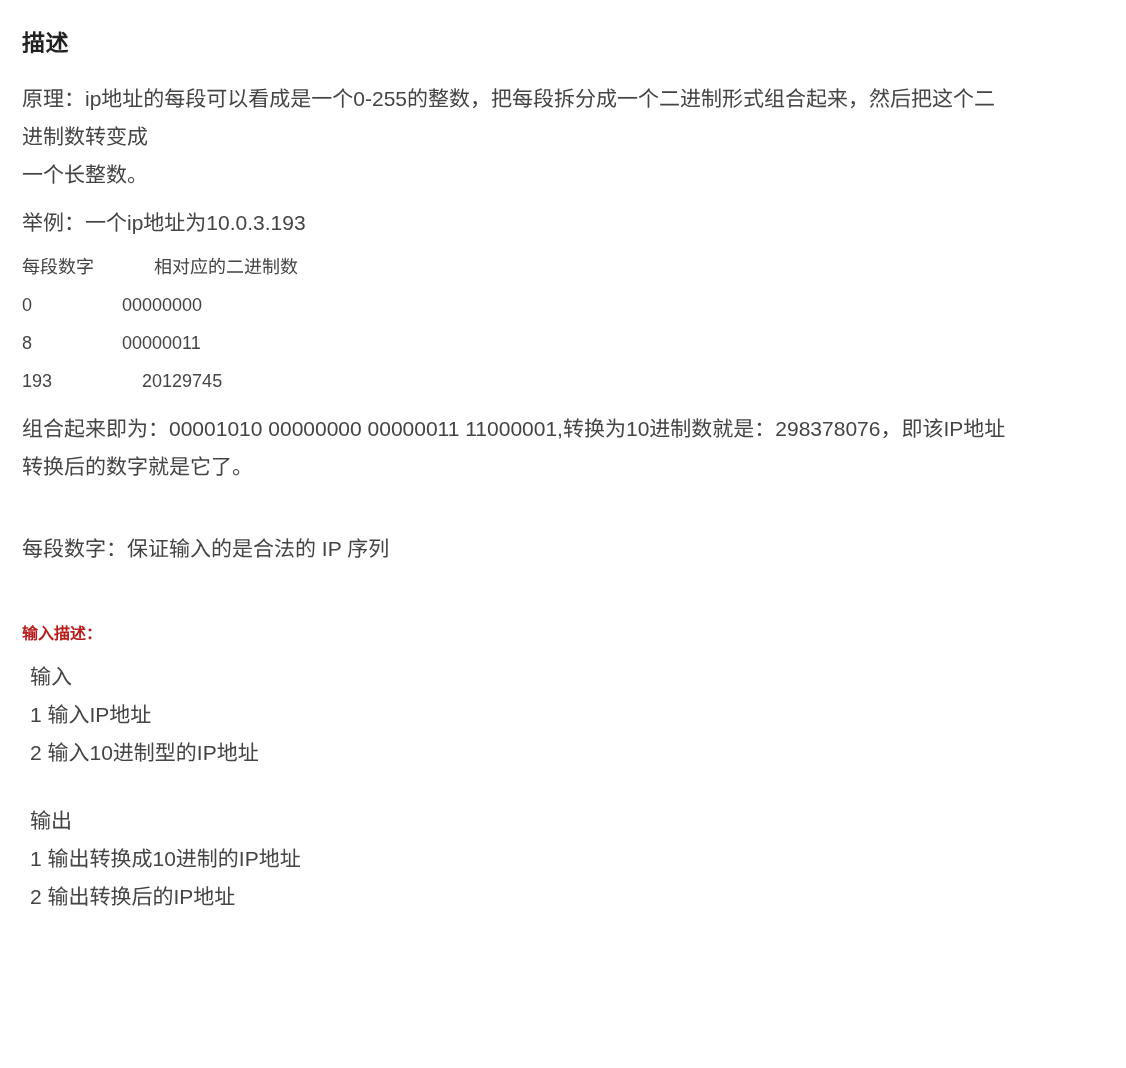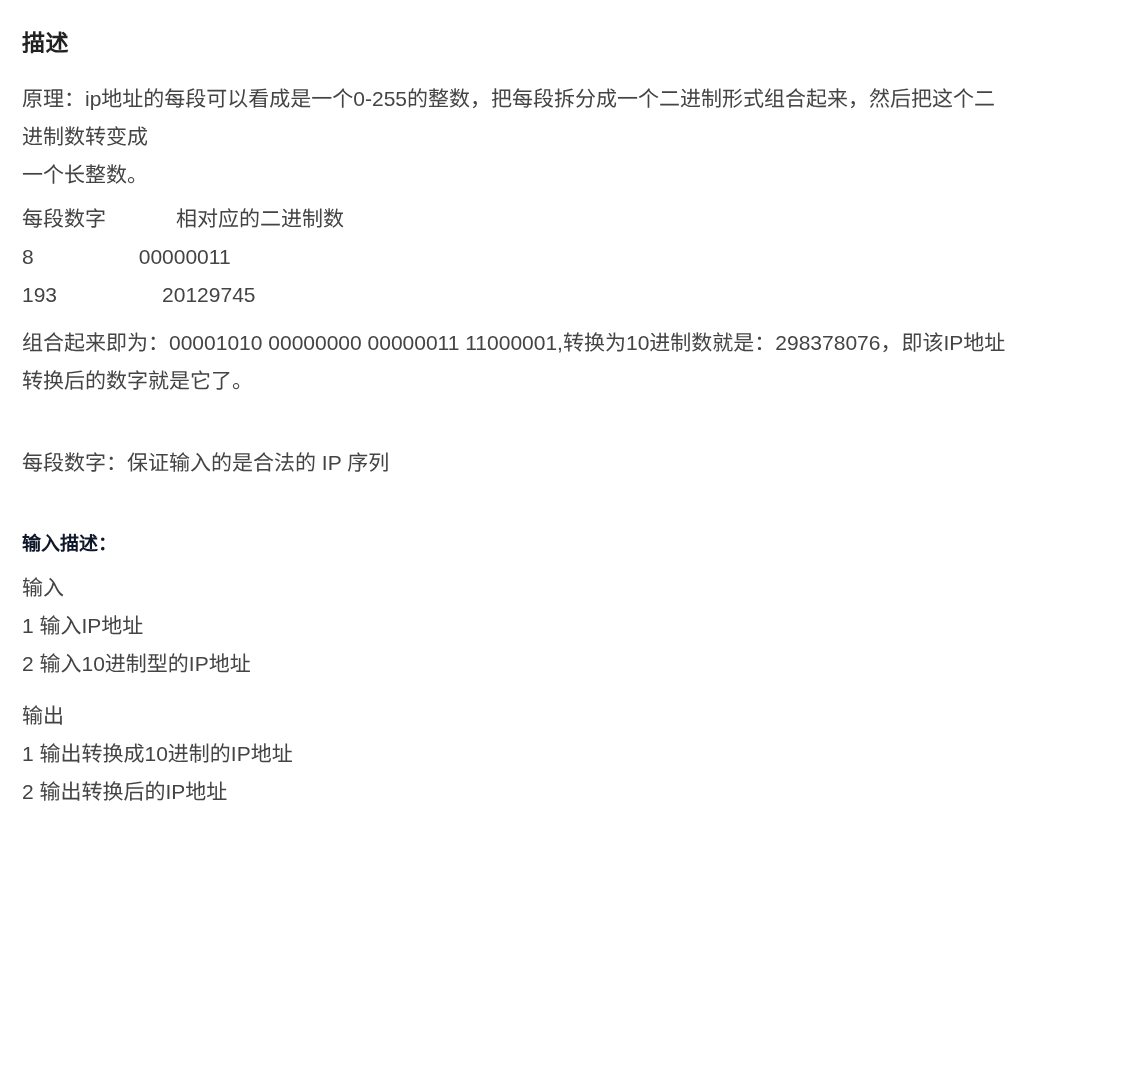--- a/index.html
+++ b/index.html
@@ -27,54 +27,56 @@
     font-size: 23px;
     font-weight: bold;
     color: #222222;
     margin: 0 0 22px 0;
     letter-spacing: 0.5px;
   }
   .para {
     font-size: 21px;
     line-height: 38px;
     color: #444444;
-    margin: 0;
+    margin: 8px;
     white-space: pre-wrap;
   }
   .spacer-lg { height: 36px; }
   .spacer-md { height: 28px; }
   .spacer-sm { height: 14px; }
   .sub-title {
-    font-size: 19px;
+    font-size: 16px;
     font-weight: bold;
-    color: #0f172a;
-    margin: 4px 0 14px 0;
+    color: #b91c1c;
+    margin: 10px 0 14px 0;
   }
   .block {
     margin: 10px 0 6px 0;
   }
   .mono-line {
-    font-size: 21px;
+    font-size: 18px;
     line-height: 38px;
     color: #444444;
     white-space: pre;
   }
 </style>
 </head>
 <body>
 
 <div class="page">
 
   <h2 class="section-title">描述</h2>
 
   <p class="para block">原理：ip地址的每段可以看成是一个0-255的整数，把每段拆分成一个二进制形式组合起来，然后把这个二进制数转变成
 一个长整数。</p>
 
+  <p class="para block">举例：一个ip地址为10.0.3.193</p>
 
   <div class="mono-line">每段数字            相对应的二进制数</div>
+  <div class="mono-line">0                  00000000</div>
   <div class="mono-line">8                  00000011</div>
   <div class="mono-line">193                  20129745</div>
 
   <p class="para block">组合起来即为：00001010 00000000 00000011 11000001,转换为10进制数就是：298378076，即该IP地址转换后的数字就是它了。</p>
 
   <div class="spacer-md"></div>
 
   <p class="para block">每段数字：保证输入的是合法的 IP 序列</p>
 
   <div class="spacer-lg"></div>

